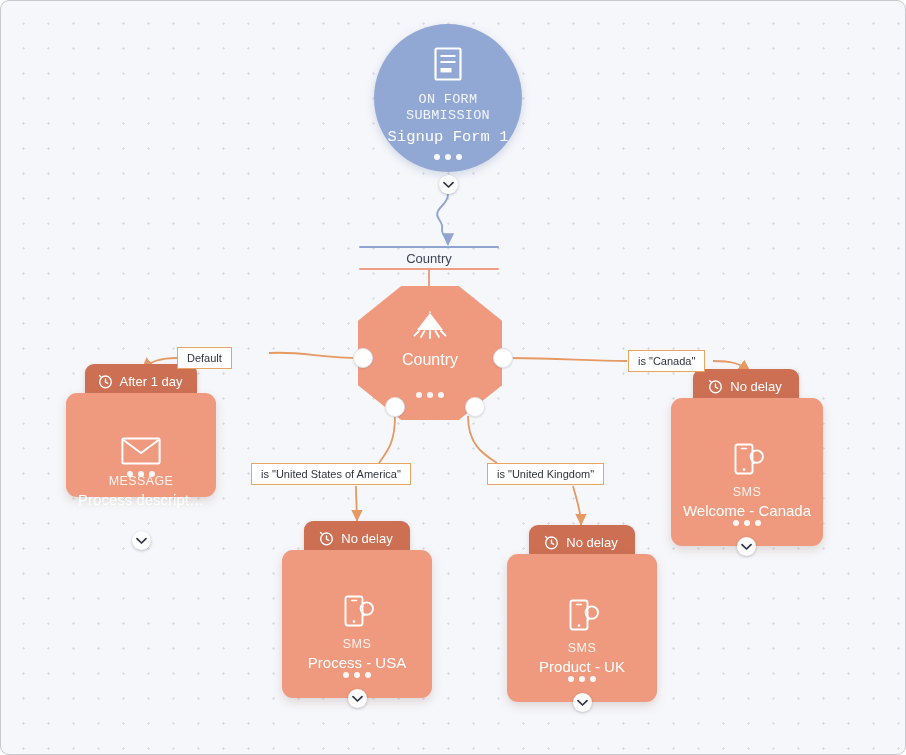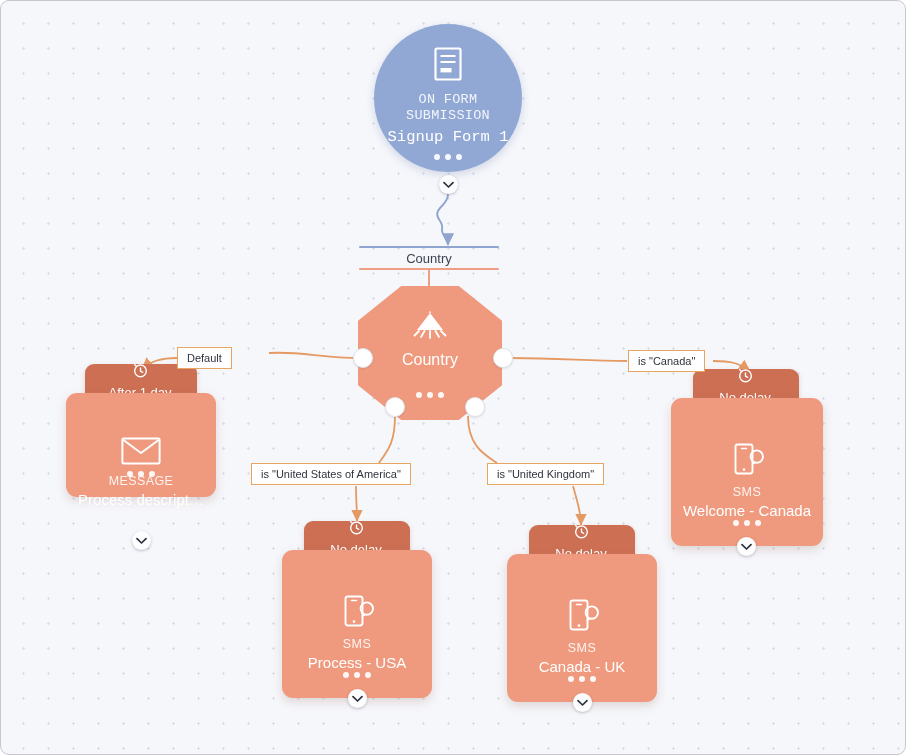--- a/index.html
+++ b/index.html
@@ -177,21 +177,20 @@
     color: #ffffff;
     display: flex;
     align-items: center;
     justify-content: center;
     gap: 7px;
     padding: 0 14px 8px 12px;
     box-sizing: border-box;
     font-size: 13px;
     z-index: 2;
     box-shadow: 0 2px 5px rgba(150,110,95,0.25);
-    flex-direction: column;
   }
   .delaytab svg { display: block; flex: none; }
 
   
   .cond {
     position: absolute;
     background: #ffffff;
     border: 1px solid #e8a461;
     border-radius: 0;
     color: #2f333d;
@@ -370,21 +369,21 @@
     <div class="cicon">
       <svg width="40" height="34" viewBox="0 0 40 34" fill="none">
         <rect x="8.5" y="2.5" width="17" height="29" rx="2.4" stroke="#ffffff" stroke-width="1.9"></rect>
         <line x1="14.5" y1="6.6" x2="19.5" y2="6.6" stroke="#ffffff" stroke-width="1.5" stroke-linecap="round"></line>
         <circle cx="17" cy="27.6" r="1.3" fill="#ffffff"></circle>
         <circle cx="29.8" cy="14.6" r="6.2" stroke="#ffffff" stroke-width="1.9" fill="none"></circle>
         <path d="M26.6 19.3 L24.4 23.4 L29.2 20.7" fill="#ffffff"></path>
       </svg>
     </div>
     <div class="ckind">SMS</div>
-    <div class="cname">Canada - UK</div>
+    <div class="cname">Product - UK</div>
     <div class="dots">
         <i></i>
         <i></i>
         <i></i>
       </div>
   </div>
   <div class="chev" style="left:572px; top:692px;">
     <svg width="11" height="8" viewBox="0 0 11 8">
         <path d="M1 1.6 L5.5 6 L10 1.6" stroke="#2e3340" stroke-width="1.7" fill="none" stroke-linecap="round" stroke-linejoin="round"></path>
       </svg>

